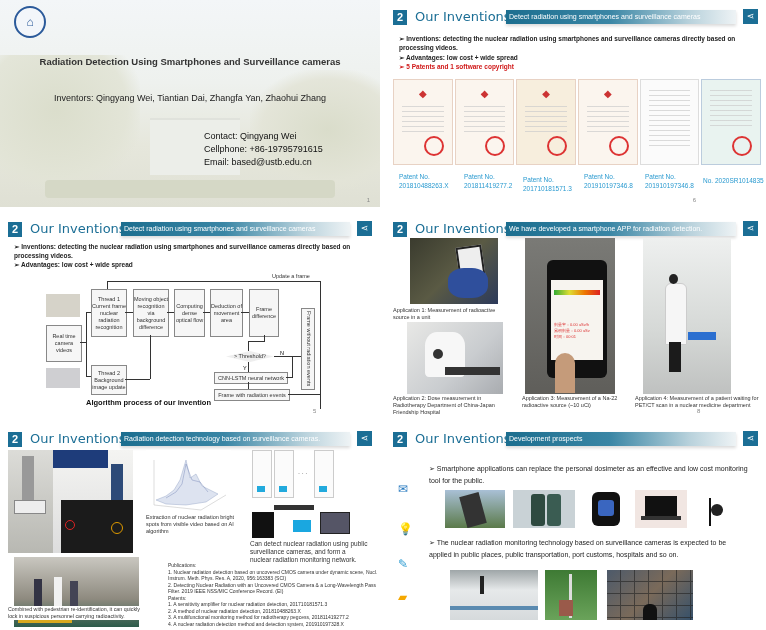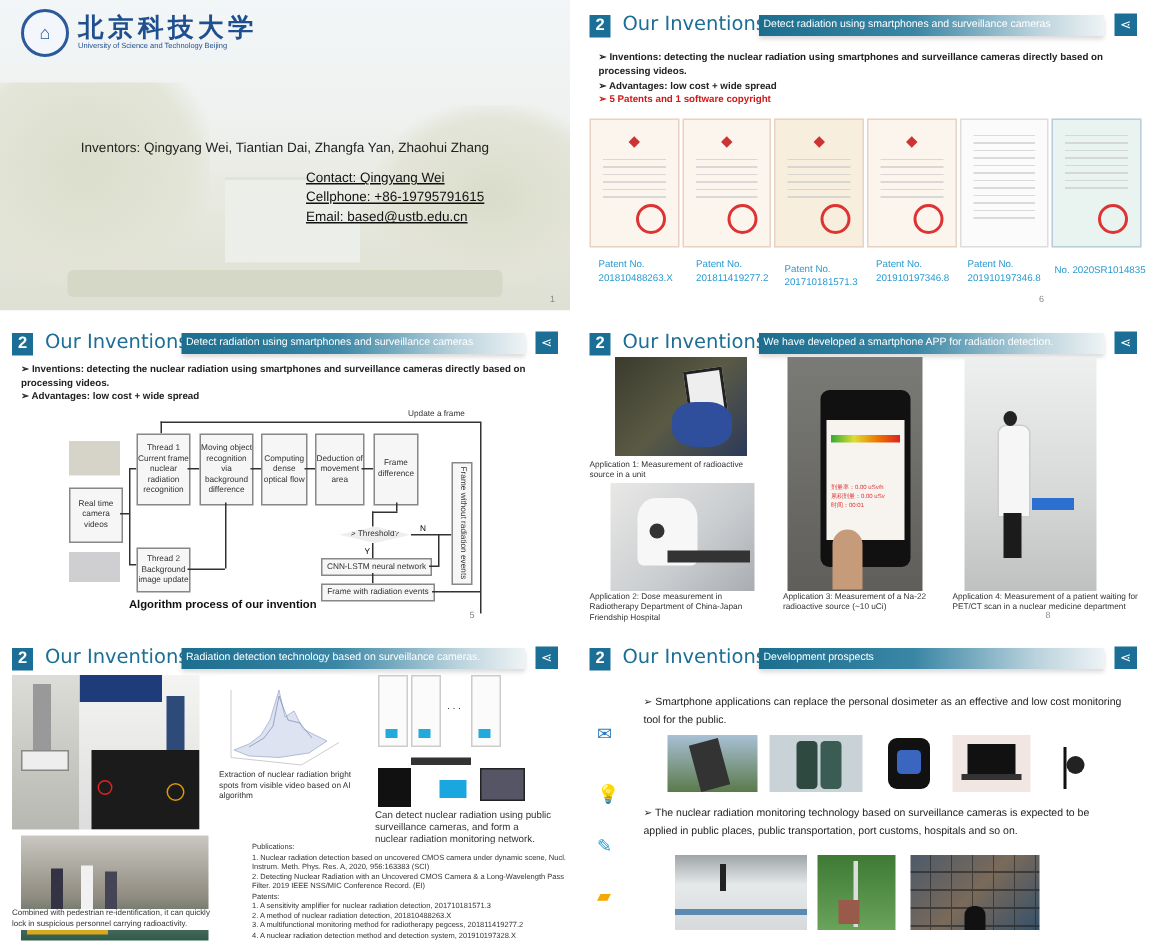--- a/index.html
+++ b/index.html
@@ -17,21 +17,21 @@
   .s1 .trees-l{position:absolute;left:0;top:55px;width:140px;height:135px;background:radial-gradient(ellipse at 40% 40%,#d9dcc9 0%,#e2e4d6 60%,transparent 75%);opacity:.9;}
   .s1 .trees-r{position:absolute;right:0;top:70px;width:130px;height:120px;background:radial-gradient(ellipse at 60% 50%,#d8dbc8 0%,#e3e4d7 60%,transparent 75%);opacity:.9;}
   .s1 .bldg{position:absolute;left:150px;top:118px;width:90px;height:55px;background:#eceee9;border-top:2px solid #e0e2dc;}
   .s1 .lawn{position:absolute;left:45px;top:180px;width:290px;height:18px;background:#d5d8c6;border-radius:4px;}
   .logo{position:absolute;left:14px;top:6px;display:flex;align-items:center;gap:6px;}
   .seal{width:28px;height:28px;border-radius:50%;border:2px solid #2b5a9a;display:flex;align-items:center;justify-content:center;color:#2b5a9a;font-size:12px;background:#f3f6fa;}
   .logo-cn{color:#1f4f8f;font-size:17px;font-weight:bold;letter-spacing:3px;line-height:18px;font-family:"DejaVu Serif",serif;}
   .logo-en{color:#1f4f8f;font-size:5px;line-height:7px;}
   .s1 .title{position:absolute;left:0;width:380px;top:56px;text-align:center;font-size:9.5px;font-weight:bold;color:#333;}
   .s1 .inv{position:absolute;left:0;width:380px;top:92px;text-align:center;font-size:9px;color:#222;line-height:13px;}
-  .s1 .contact{position:absolute;left:204px;top:112px;font-size:9px;color:#111;line-height:13px;text-decoration:underline;}
+  .s1 .contact{position:absolute;left:204px;top:130px;font-size:9px;color:#111;line-height:13px;}
   .pgnum{position:absolute;font-size:6px;color:#888;}
 
   
   .hdr{position:absolute;left:8px;top:7px;right:8px;height:22px;}
   .num{position:absolute;left:0;top:3px;width:14px;height:15px;background:#1b6e95;color:#fff;font-size:11px;font-weight:bold;text-align:center;line-height:15px;}
   .hd-title{position:absolute;left:22px;top:2px;font-size:13px;color:#1b6e95;font-family:"DejaVu Sans",sans-serif;white-space:nowrap;}
   .hd-bar{position:absolute;left:113px;top:3px;right:22px;height:14px;background:linear-gradient(90deg,#1c6e8f 0%,#3a86a5 45%,#b9d2dc 80%,#eef3f5 100%);color:#fff;font-size:7px;line-height:14px;padding-left:3px;box-shadow:0 2px 3px rgba(0,0,0,.15);white-space:nowrap;overflow:hidden;}
   .share{position:absolute;right:0;top:2px;width:15px;height:15px;background:#1b6e95;color:#fff;font-size:9px;text-align:center;line-height:15px;}
 
   .bul{position:absolute;font-size:6.5px;color:#222;line-height:9px;font-weight:bold;}
@@ -65,25 +65,22 @@
 <body>
 
 <div class="slide s1">
   <div class="bg"></div>
   <div class="trees-l"></div>
   <div class="trees-r"></div>
   <div class="bldg"></div>
   <div class="lawn"></div>
   <div class="logo">
     <div class="seal">⌂</div>
-    <div>
-      <div class="logo-cn">北京科技大学</div>
-      <div class="logo-en">University of Science and Technology Beijing</div>
-    </div>
-  </div>
+  </div>
+  <div class="title">Radiation Detection Using Smartphones and Surveillance cameras</div>
   <div class="inv">
     <div>Inventors: Qingyang Wei, Tiantian Dai, Zhangfa Yan, Zhaohui Zhang</div>
   </div>
   <div class="contact">
     <div>Contact: Qingyang Wei</div>
     <div>Cellphone: +86-19795791615</div>
     <div>Email:  based@ustb.edu.cn</div>
   </div>
   <div class="pgnum" style="right:10px;bottom:4px;">1</div>
 </div>

